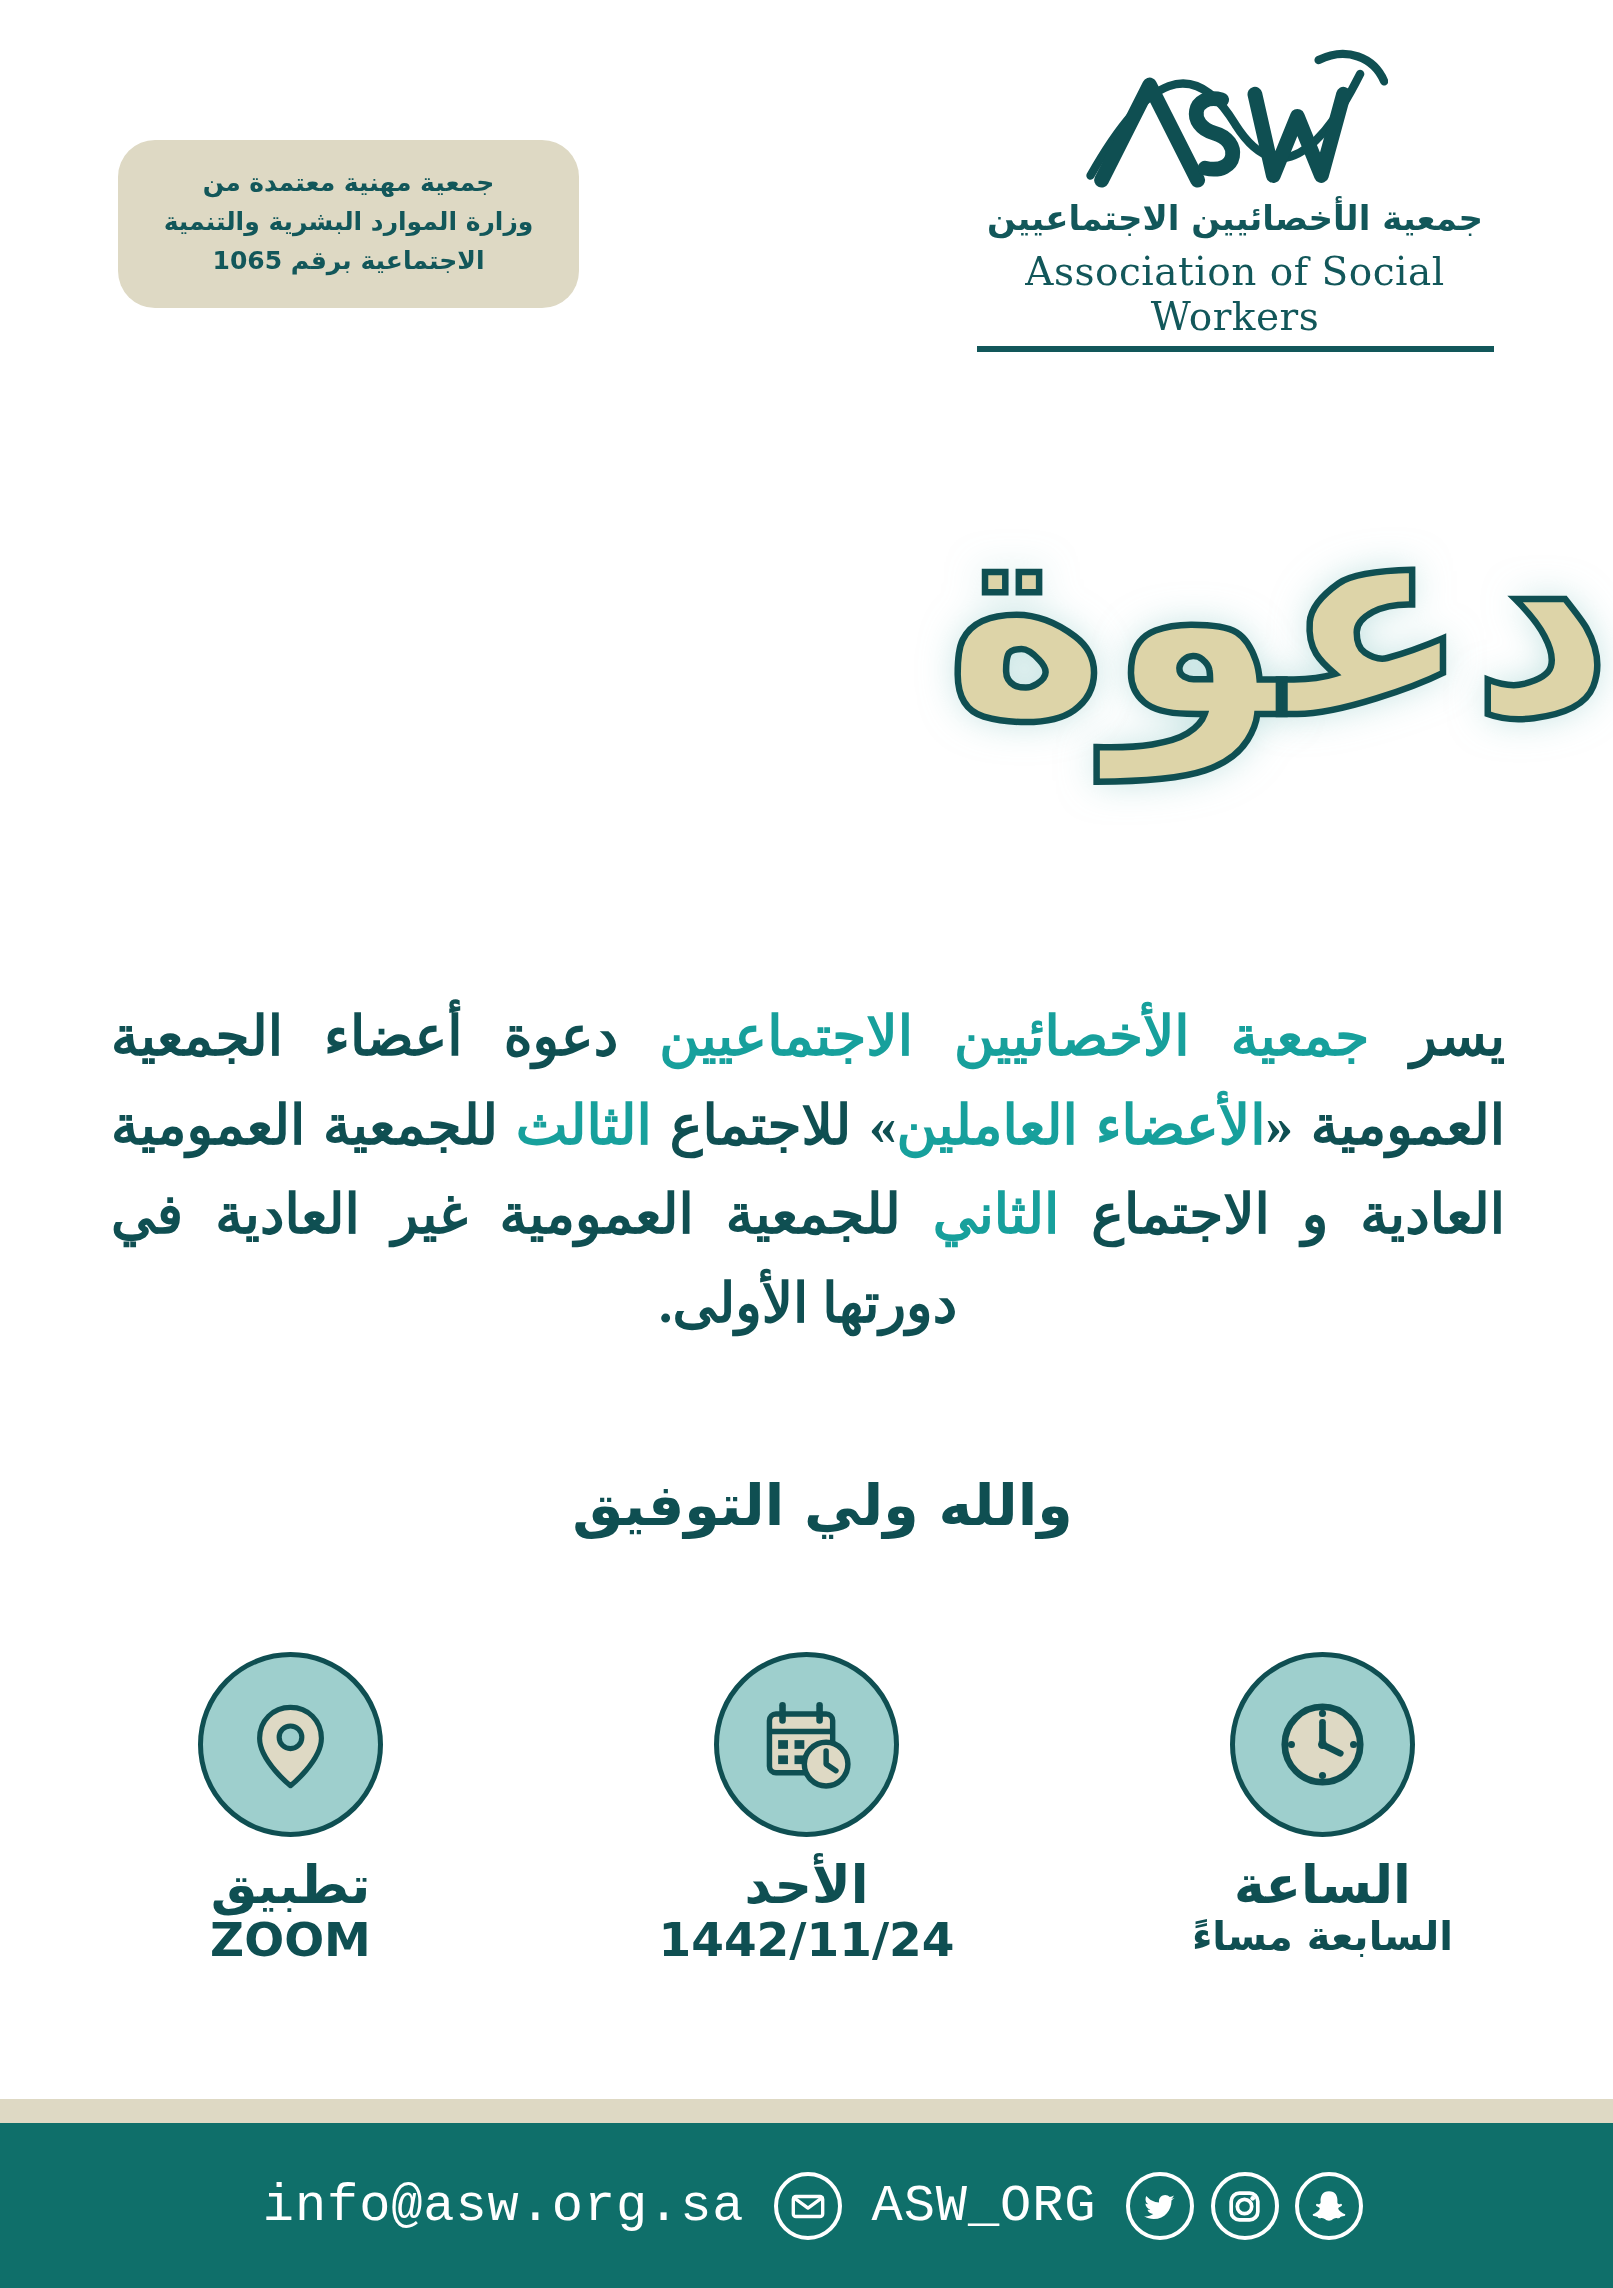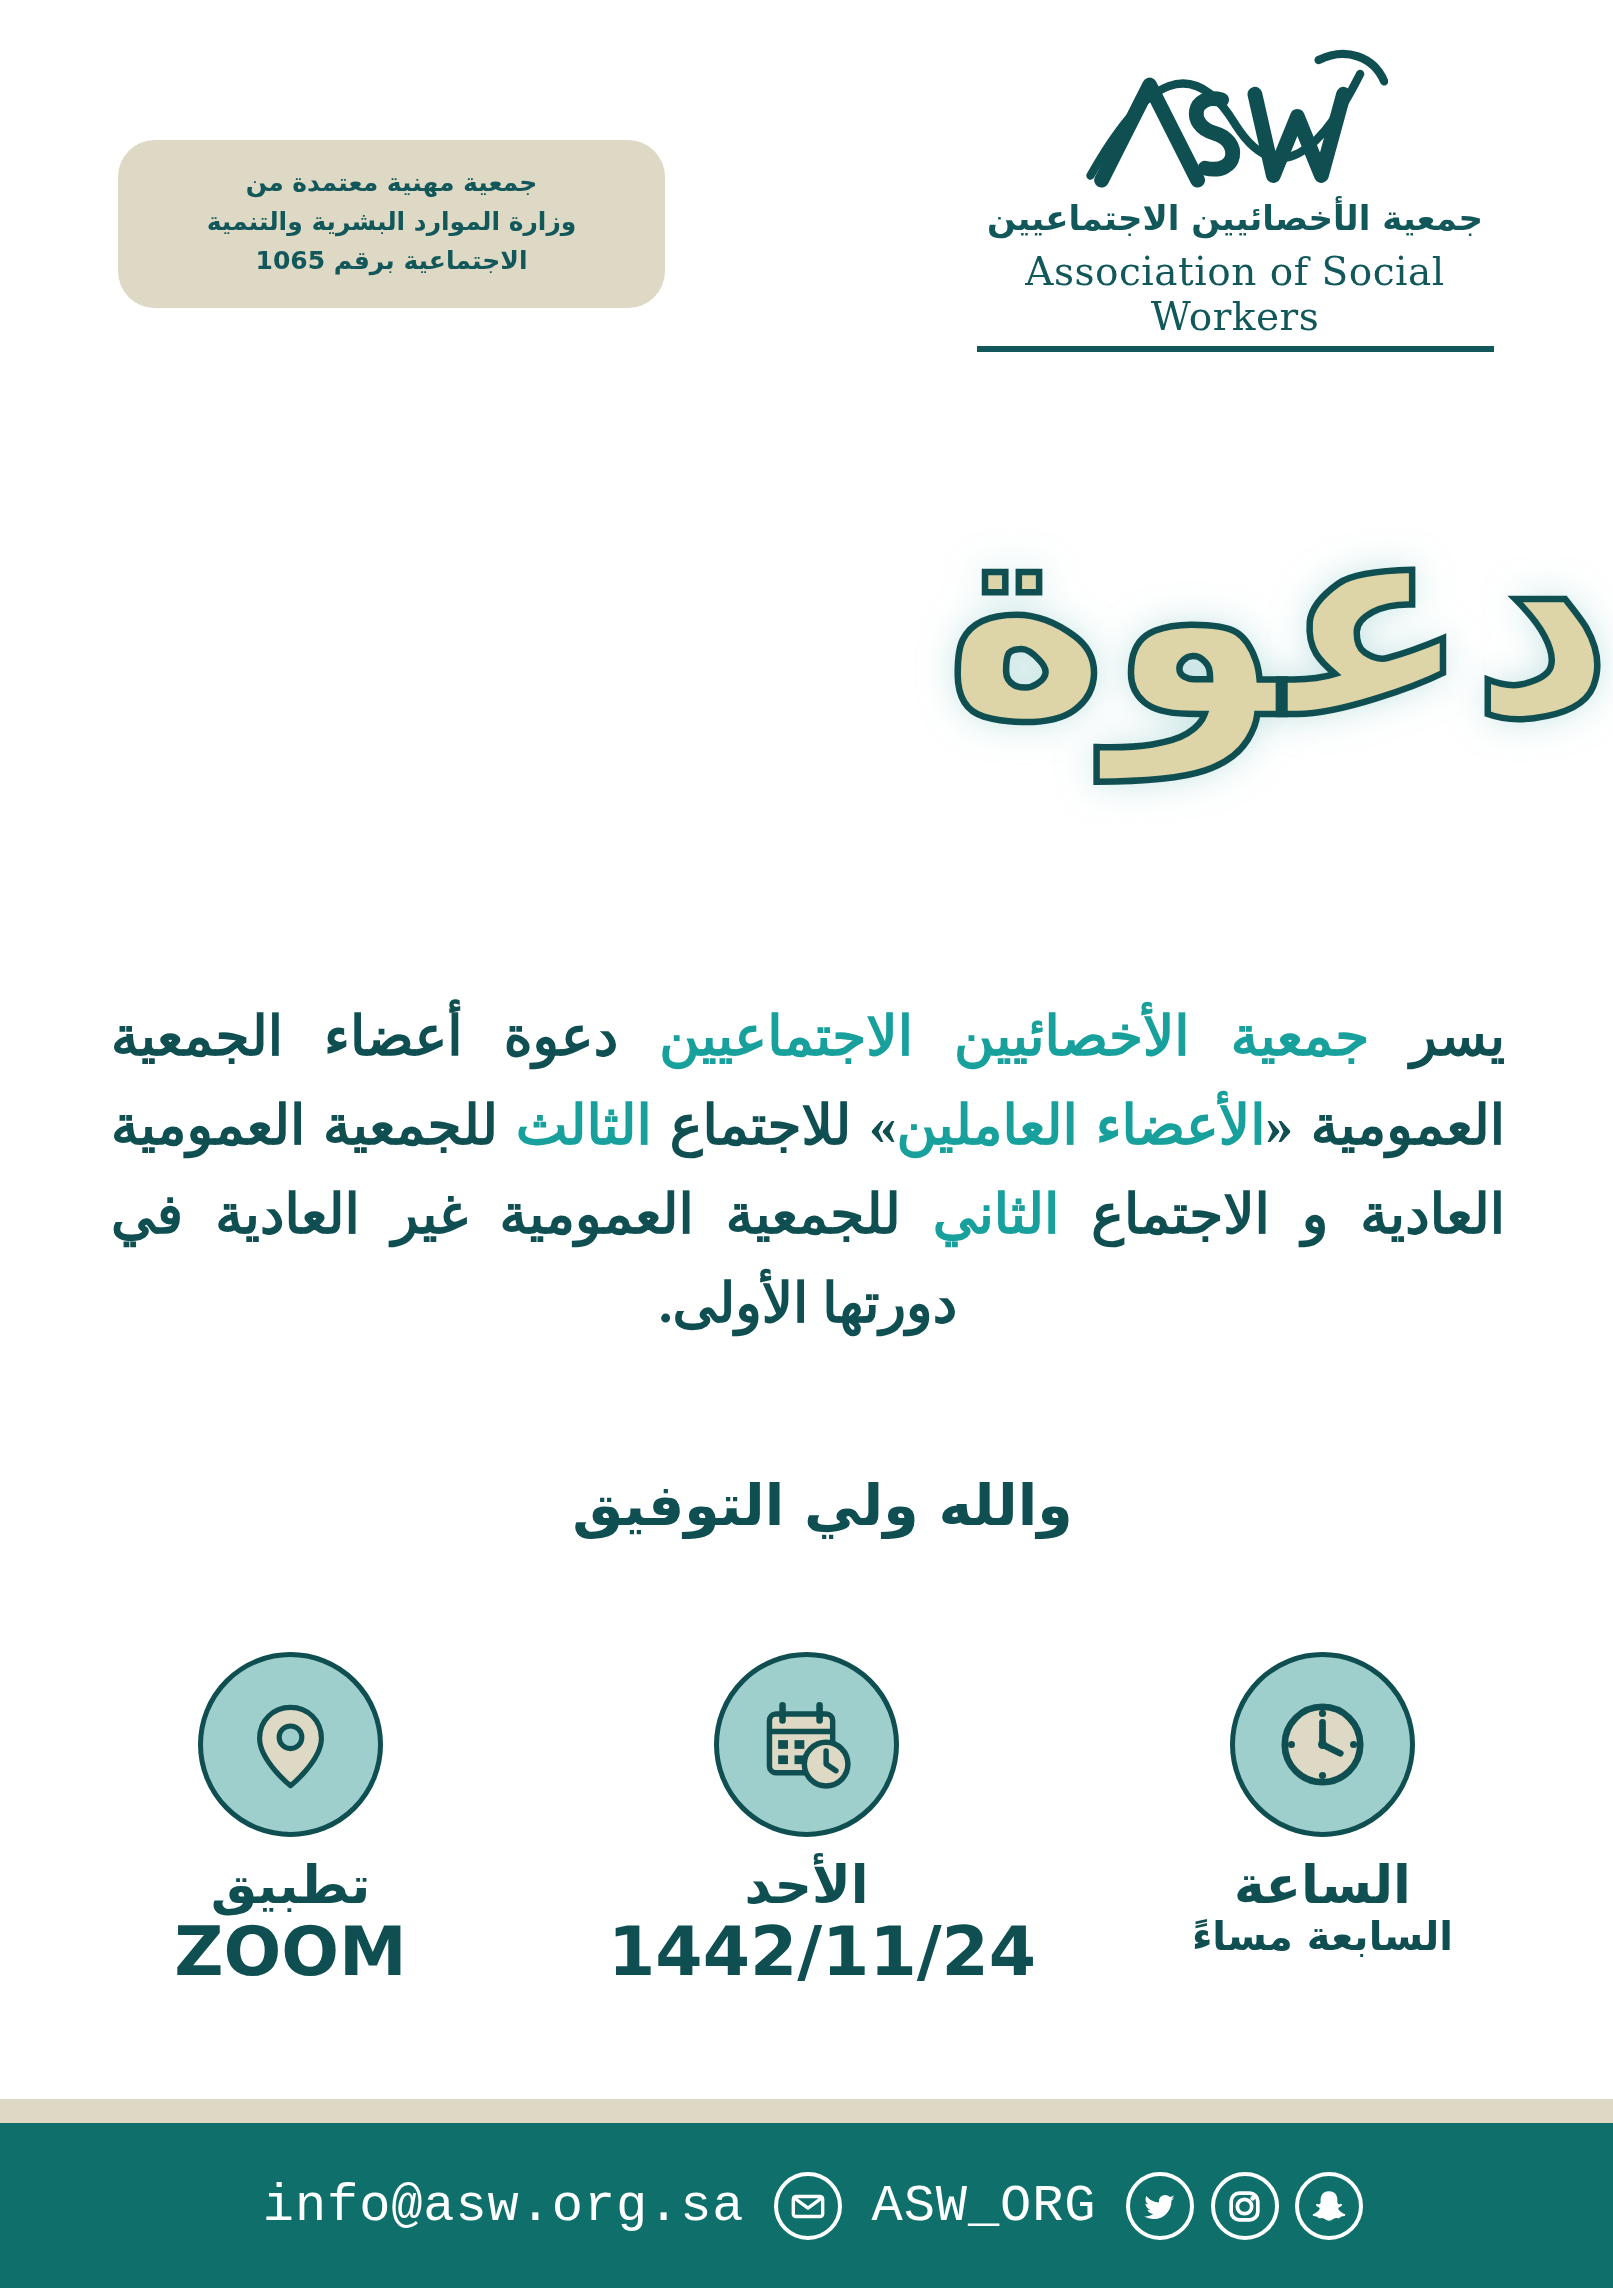--- a/index.html
+++ b/index.html
@@ -14,21 +14,21 @@
     overflow: hidden;
     font-family: "DejaVu Sans", "Liberation Sans", sans-serif;
     color: #0f4f52;
   }
 
   
   .accreditation-badge {
     position: absolute;
     top: 140px;
     left: 118px;
-    width: 547px;
+    width: 461px;
     background: #ded9c4;
     border-radius: 37px;
     padding: 24px 24px 28px 24px;
     box-sizing: border-box;
     text-align: center;
   }
   .accreditation-badge .line {
     font-size: 25px;
     font-weight: bold;
     color: #12575a;
@@ -151,21 +151,21 @@
     color: #0f4f52;
     line-height: 1.12;
     direction: rtl;
   }
   .info-label .sub {
     display: block;
     font-size: 40px;
   }
   .info-label .sub-en {
     display: block;
-    font-size: 68px;
+    font-size: 47px;
     font-family: "DejaVu Sans", sans-serif;
     direction: ltr;
   }
 
   
   .footer-strip {
     position: absolute;
     left: 0;
     bottom: 0;
     width: 100%;

